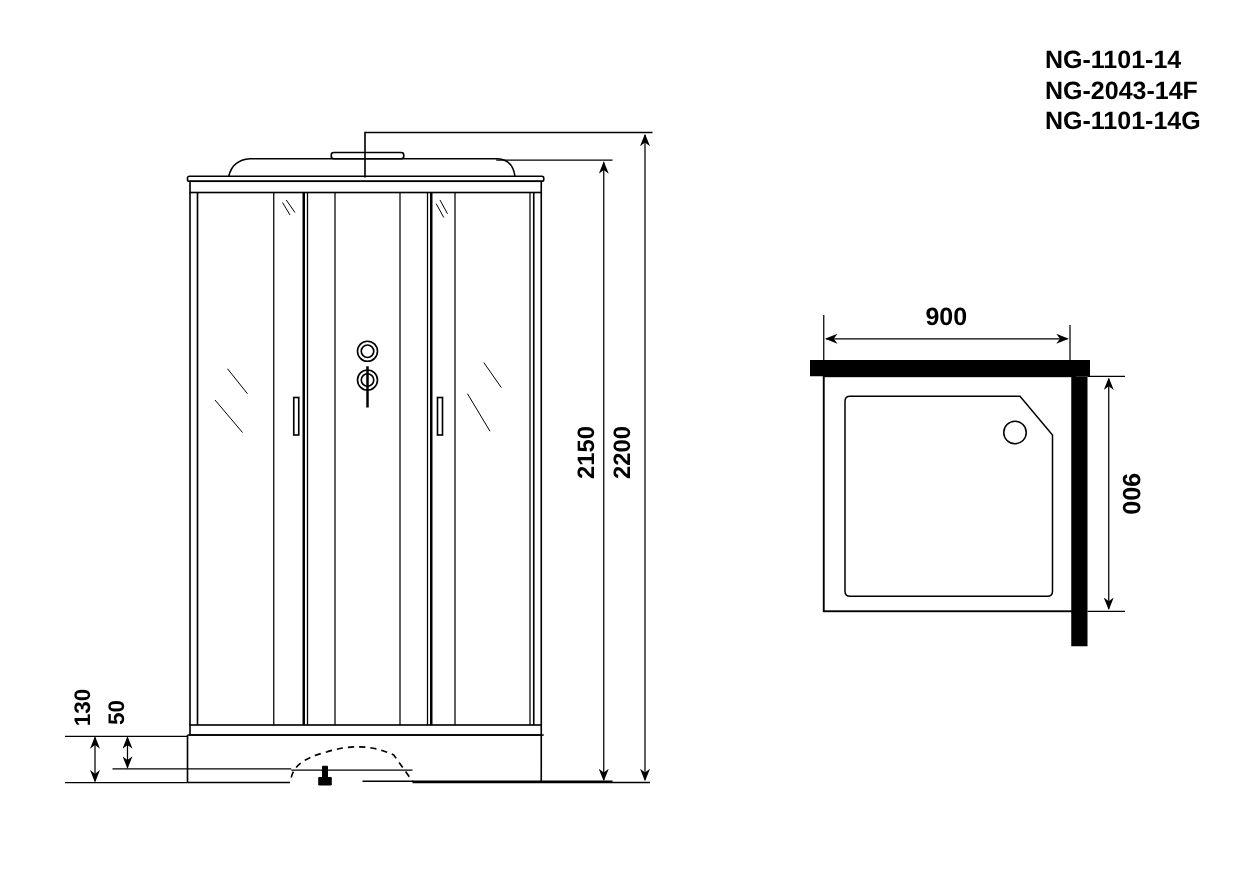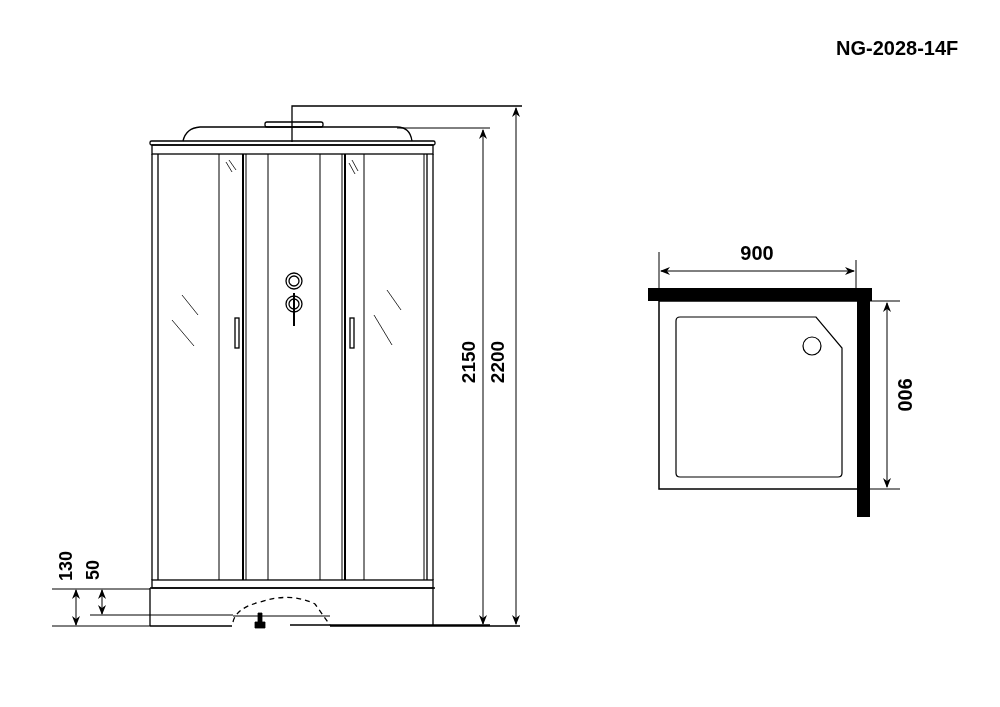--- a/index.html
+++ b/index.html
@@ -6,21 +6,23 @@
   body{width:1000px;height:707px;position:relative;overflow:hidden;font-family:"Liberation Sans",sans-serif;}
   #drawing{position:absolute;left:0;top:0;}
   .models{position:absolute;left:836px;top:36px;line-height:24.5px;font-weight:bold;font-size:20px;color:#000;}
   .models div{white-space:nowrap;}
   svg text{font-family:"Liberation Sans",sans-serif;font-weight:bold;fill:#000;}
 </style>
 </head>
 <body>
 
 <div class="models">
-  <div>NG-2028-14F</div>
+  <div>NG-1101-14</div>
+  <div>NG-2043-14F</div>
+  <div>NG-1101-14G</div>
 </div>
 
 <svg id="drawing" width="1000" height="707" viewBox="0 0 1000 707">
   <defs>
     <marker id="arr" markerWidth="10" markerHeight="8" refX="9" refY="4" orient="auto-start-reverse" markerUnits="userSpaceOnUse">
       <path d="M0,0 L10,4 L0,8 L3,4 Z" fill="#000"></path>
     </marker>
   </defs>
 
   <g stroke="#000" fill="none" stroke-width="1.3">

